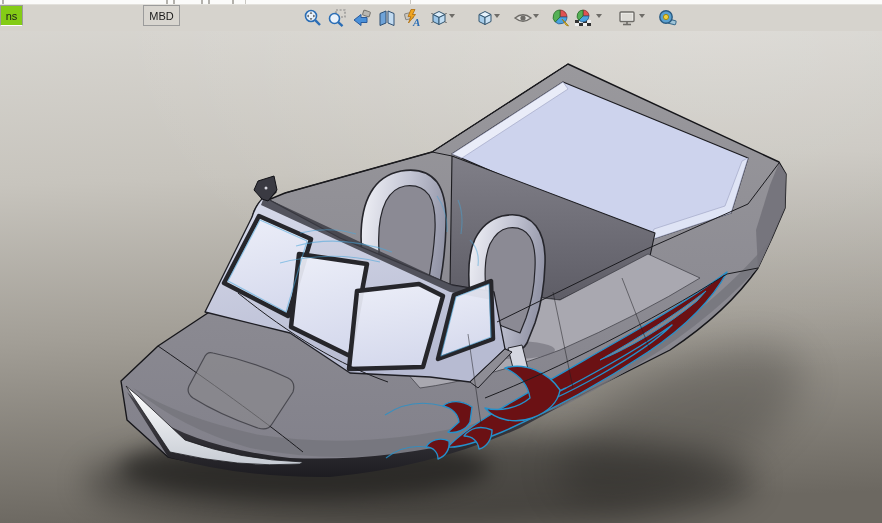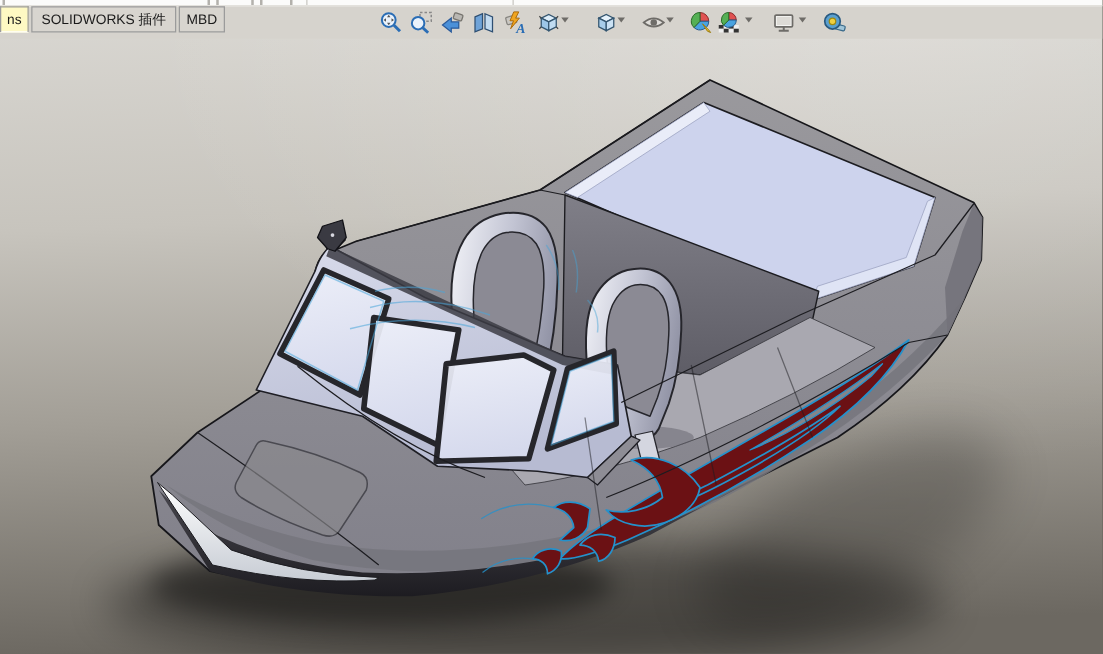--- a/index.html
+++ b/index.html
@@ -7,21 +7,21 @@
   #stage{position:relative;width:882px;height:523px;}
   #viewport-svg{position:absolute;left:0;top:0;}
   
   #cmdbar{position:absolute;left:0;top:0;width:882px;height:31px;background:#d6d3cd;}
   #cmdbar .topstrip{position:absolute;left:0;top:0;width:882px;height:4px;background:#fbfbfa;border-bottom:1px solid #e3e1dc;}
   .tickmark{position:absolute;top:0;width:2px;height:4px;background:#b3b1ac;}
   .vsep{position:absolute;top:0;width:1px;height:4px;background:#c9c7c2;}
   .cm-tab{position:absolute;top:5px;height:21px;line-height:21px;text-align:center;
     font-size:11px;color:#1a1a1a;border:1px solid #9b9b9b;box-sizing:border-box;
     background:#d8d5cf;cursor:default;white-space:nowrap;overflow:hidden;}
-  .cm-tab.active{background:#fef9c3;border-bottom-color:#ffffff;}
+  .cm-tab.active{background:#84cc16;border-bottom-color:#ffffff;}
   .toolbtn{position:absolute;top:6px;width:24px;height:24px;display:flex;
     align-items:center;justify-content:center;border-radius:2px;}
   .dd{position:absolute;top:14px;width:0;height:0;border-left:3.5px solid transparent;
     border-right:3.5px solid transparent;border-top:4px solid #6e6c68;}
 </style>
 </head>
 <body>
 
 <div id="stage">
 
@@ -203,21 +203,20 @@
     <div class="tickmark" style="left:166px"></div>
     <div class="tickmark" style="left:173px"></div>
     <div class="tickmark" style="left:201px"></div>
     <div class="tickmark" style="left:208px"></div>
     <div class="tickmark" style="left:232px"></div>
     <div class="vsep" style="left:245px"></div>
     <div class="vsep" style="left:410px"></div>
   </div>
 
   <div class="cm-tab active" style="left:0;width:23px">ns</div>
-  <div class="cm-tab" style="left:25px;width:116px">SOLIDWORKS 插件</div>
   <div class="cm-tab" style="left:143px;width:37px">MBD</div>
 
   <div class="toolbtn" style="left:301px">
     <svg width="20" height="20" viewBox="0 0 20 20">
       <circle cx="8" cy="8" r="5.5" fill="#eaf2fb" stroke="#2a6db5" stroke-width="1.6"></circle>
       <line x1="12.2" y1="12.2" x2="17" y2="17" stroke="#2a6db5" stroke-width="2.4"></line>
       <path d="M8,3.8 L9.4,5.8 L6.6,5.8 Z M8,12.2 L6.6,10.2 L9.4,10.2 Z M3.8,8 L5.8,6.6 L5.8,9.4 Z M12.2,8 L10.2,9.4 L10.2,6.6 Z" fill="#555"></path>
     </svg>
   </div>
   <div class="toolbtn" style="left:325px">

